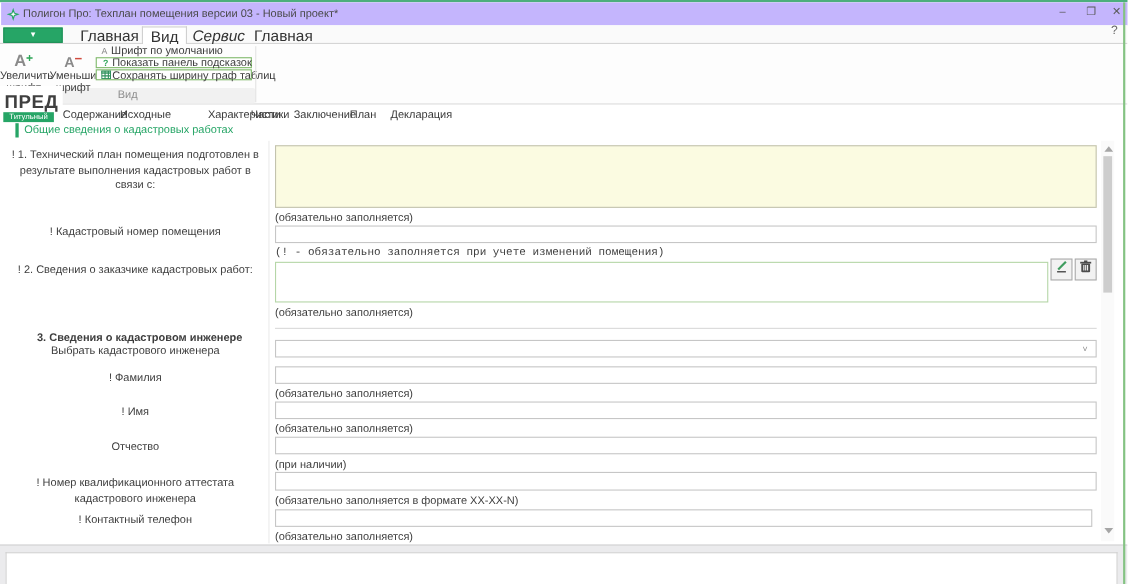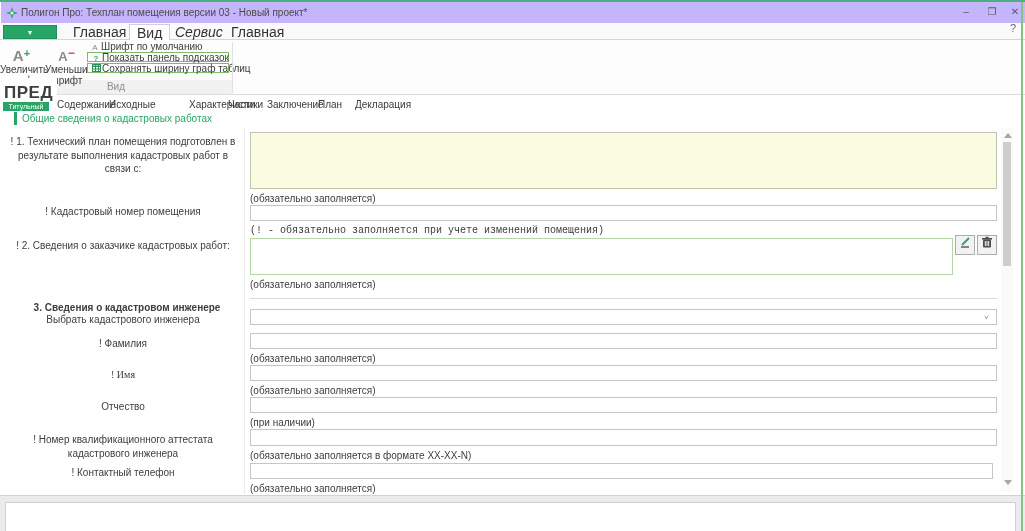--- a/index.html
+++ b/index.html
@@ -174,21 +174,21 @@
   <div class="abs flabel" style="left:8px; top:299px; font-weight:bold;">3. Сведения о кадастровом инженере</div>
 
   <div class="abs flabel" style="top:311px;">Выбрать кадастрового инженера</div>
   <div class="abs inp" style="top:307px;"></div>
   <span class="abs combo-arrow" style="top:311px;">˅</span>
 
   <div class="abs flabel" style="top:335px;">! Фамилия</div>
   <input class="abs inp" style="top: 331px;">
   <div class="abs fhint" style="top:351px;">(обязательно заполняется)</div>
 
-  <div class="abs flabel" style="top:366px;font-family:Liberation Serif, serif;">! Имя</div>
+  <div class="abs flabel" style="top:366px;">! Имя</div>
   <input class="abs inp" style="top: 363px;">
   <div class="abs fhint" style="top:383px;">(обязательно заполняется)</div>
 
   <div class="abs flabel" style="top:398px;">Отчество</div>
   <input class="abs inp" style="top: 395px;">
   <div class="abs fhint" style="top:415px;">(при наличии)</div>
 
   <div class="abs flabel" style="top:431px;">! Номер квалификационного аттестата кадастрового инженера</div>
   <input class="abs inp" style="top: 427px; height: 17px;">
   <div class="abs flabel" style="top:464px;">! Контактный телефон</div>

